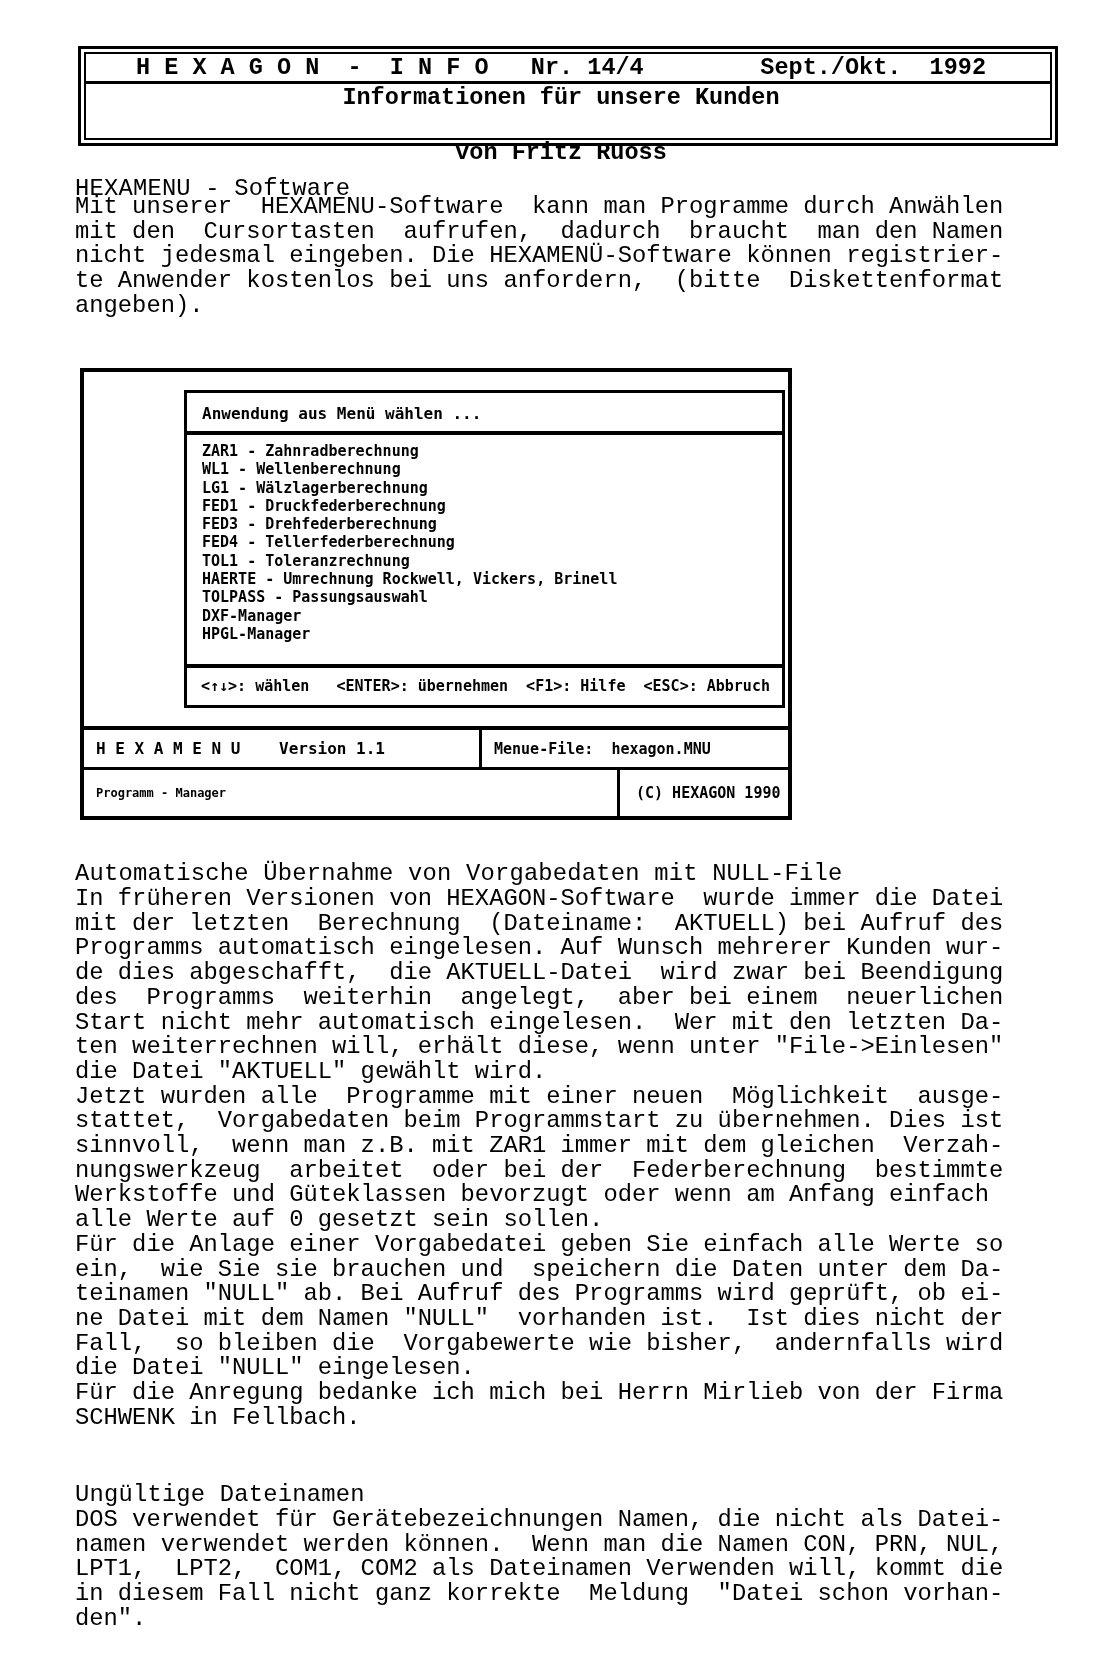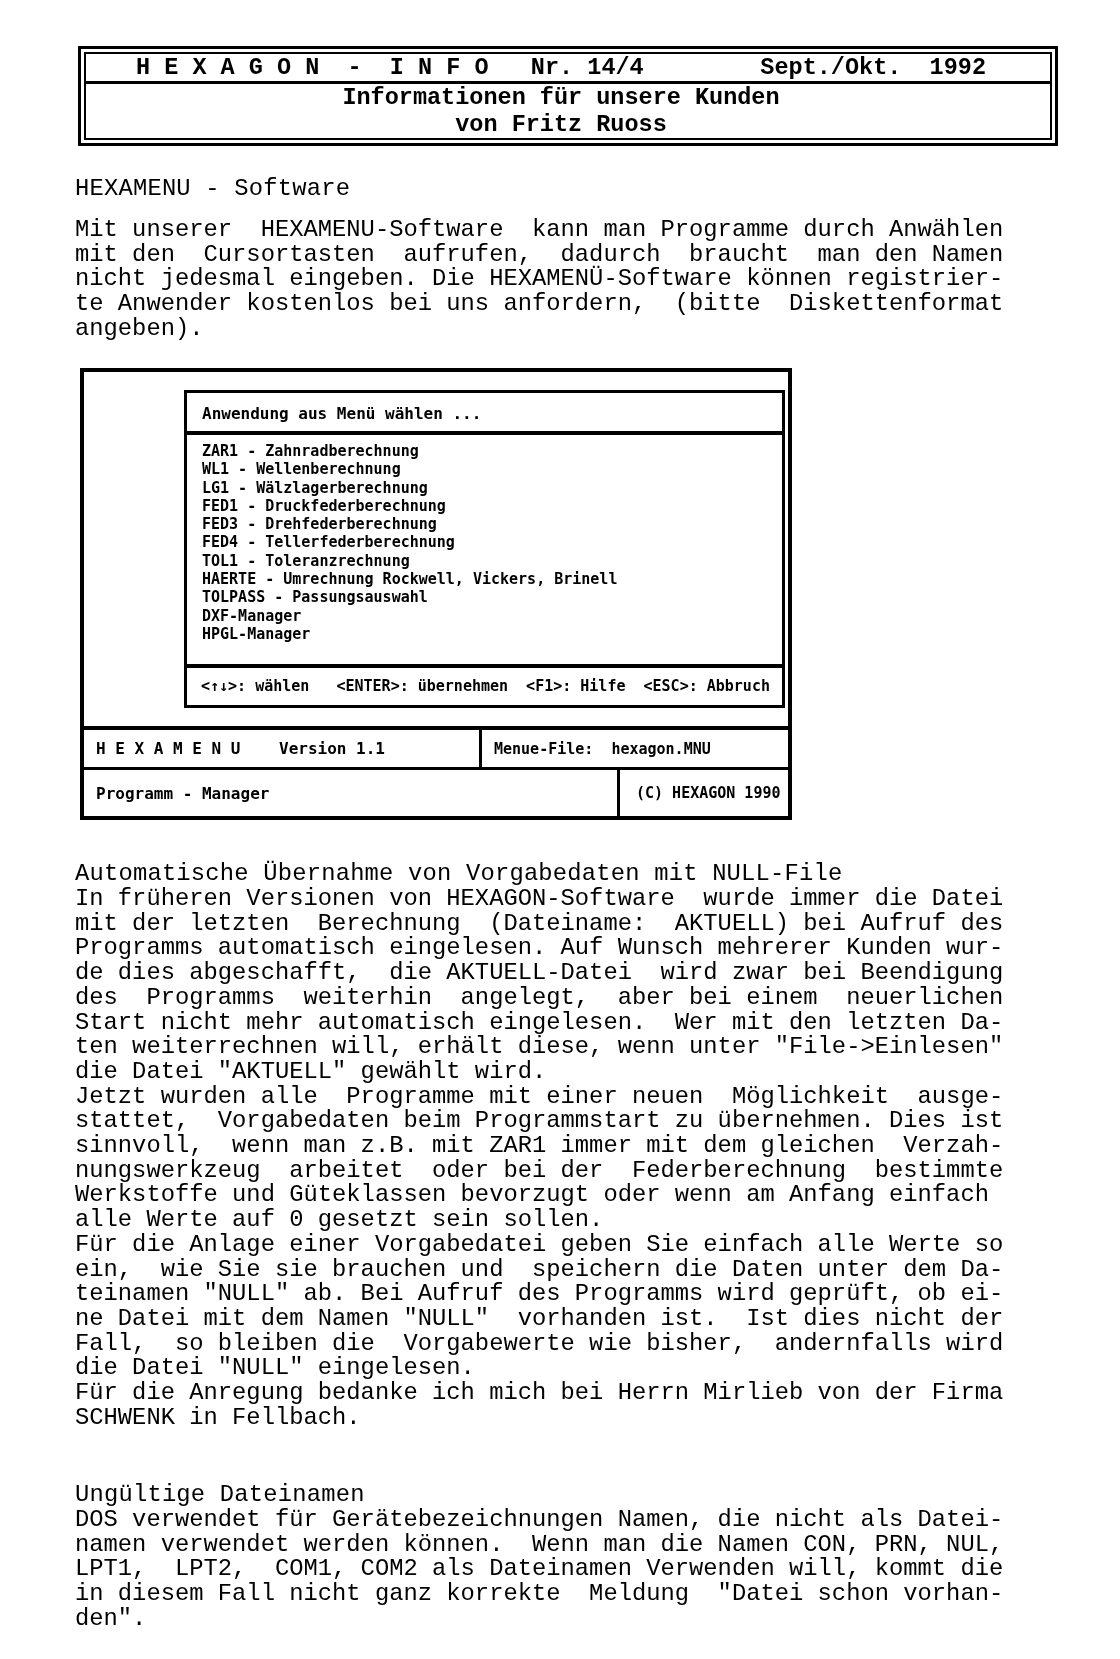--- a/index.html
+++ b/index.html
@@ -15,21 +15,21 @@
   .masthead {
     position:absolute; left:78px; top:46px; width:980px; height:100px;
     border:3px solid var(--ink); padding:3px;
   }
   .masthead-inner {
     width:100%; height:100%; border:2px solid var(--ink);
     display:flex; flex-direction:column;
   }
   .mast-row {
     flex:1; display:flex; justify-content:space-between; align-items:center;
-    padding:0 64px 0 50px; font-size:23.5px; font-weight:bold; white-space:pre;
+    padding:0 64px 0 50px; font-size:23.5px; font-weight:bold; white-space:pre;gap:28px;
   }
   .mast-row + .mast-row { border-top:3px solid var(--ink);flex-direction:column; }
   
   .heading {
     position:absolute; left:75px; font-size:23.8px; font-weight:normal;
     white-space:pre; letter-spacing:0.2px;
   }
   .body-text {
     position:absolute; left:75px; font-size:23.8px; line-height:24.7px;
     white-space:pre; font-weight:500;
@@ -54,21 +54,21 @@
     border-top:4px solid var(--ink); border-bottom:3px solid var(--ink);
     display:flex; align-items:stretch;
   }
   .dos-footrowB {
     position:absolute; left:0; right:0; bottom:0; height:46px;
     display:flex; align-items:stretch;
   }
   .cell { display:flex; align-items:center; white-space:pre; }
   .cellA1 { width:398px; border-right:3px solid var(--ink); padding-left:12px; font-size:16px; }
   .cellA2 { flex:1; padding-left:12px; font-size:15px; }
-  .cellB1 { width:536px; border-right:3px solid var(--ink); padding-left:12px; font-size:16px; }
+  .cellB1 { width:536px; border-right:3px solid var(--ink); padding-left:12px; font-size:12px; }
   .cellB2 { flex:1; padding-left:16px; font-size:15px; }
 </style>
 </head>
 <body>
 
 <div class="page">
 
   <div class="masthead">
     <div class="masthead-inner">
       <div class="mast-row">
@@ -76,21 +76,21 @@
         <span>Sept./Okt.  1992</span>
       </div>
       <div class="mast-row">
         <span>Informationen für unsere Kunden</span>
         <span>von Fritz Ruoss</span>
       </div>
     </div>
   </div>
 
   <div class="heading" style="top:175px">HEXAMENU - Software</div>
-  <div class="body-text" style="top:218px">Mit unserer  HEXAMENU-Software  kann man Programme durch Anwählen
+  <div class="body-text" style="top:195px">Mit unserer  HEXAMENU-Software  kann man Programme durch Anwählen
 mit den  Cursortasten  aufrufen,  dadurch  braucht  man den Namen
 nicht jedesmal eingeben. Die HEXAMENÜ-Software können registrier-
 te Anwender kostenlos bei uns anfordern,  (bitte  Diskettenformat
 angeben).</div>
 
   <div class="dos-outer">
     <div class="menu-box">
       <div class="menu-title">Anwendung aus Menü wählen ...</div>
       <div class="menu-divider"></div>
       <div class="menu-items">

